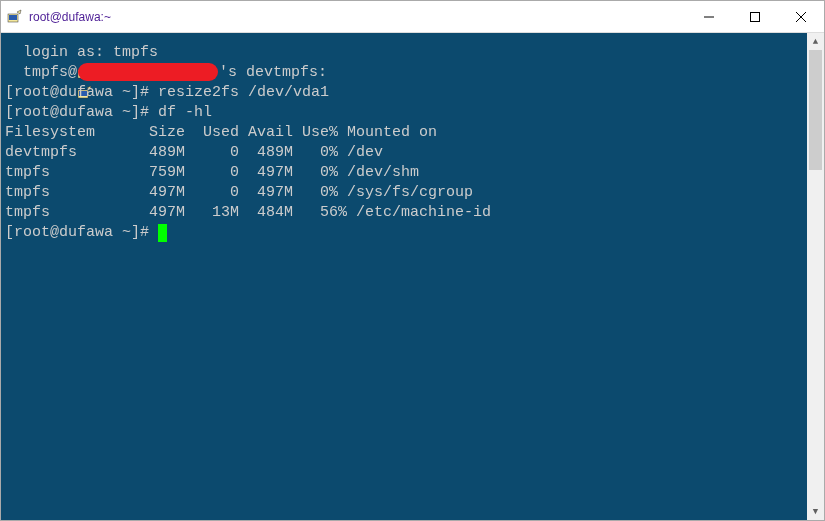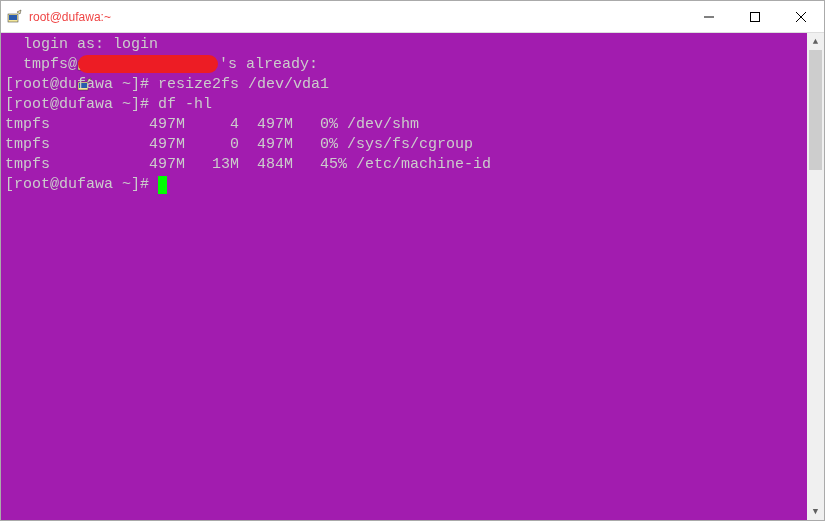--- a/index.html
+++ b/index.html
@@ -29,45 +29,45 @@
     .titlebar-icon {
       width: 16px;
       height: 16px;
       margin-right: 6px;
       display: flex;
       align-items: center;
       justify-content: center;
     }
     .titlebar-title {
       font-size: 12px;
-      color: #ef4444;
+      color: #4c1d95;
       flex: 1;
     }
     .win-controls {
       display: flex;
       height: 100%;
     }
     .win-btn {
       width: 46px;
       height: 100%;
       display: flex;
       align-items: center;
       justify-content: center;
       font-size: 10px;
       color: #000000;
       cursor: pointer;
     }
     .terminal {
       flex: 1;
-      background: #a21caf;
+      background: #0c4a6e;
       color: #cccccc;
       font-family: "Consolas", "Courier New", monospace;
       font-size: 15px;
       line-height: 20px;
-      padding: 2px 4px;
+      padding: 10px 4px;
       position: relative;
       overflow: hidden;
     }
     .scrollbar {
       position: absolute;
       right: 0;
       top: 0;
       bottom: 0;
       width: 17px;
       background: #f0f0f0;
@@ -160,38 +160,40 @@
 
   <div class="terminal">
     <div class="term-line">
       <span class="mini-icon">
         <svg class="putty-svg" viewBox="0 0 16 16">
           <rect x="1" y="5" width="10" height="8" fill="#f5e89c" stroke="#333" stroke-width="0.5"></rect>
           <rect x="2" y="6" width="8" height="5" fill="#2b5cad"></rect>
           <path d="M10 3 L14 1 L13 5 Z" fill="#f5e89c" stroke="#333" stroke-width="0.5"></path>
         </svg>
       </span>
-      <span>login as: </span><span>login</span>
+      <span>login as: </span><span>tmpfs</span>
     </div>
     <div class="term-line">
       <span class="mini-icon">
         <svg class="putty-svg" viewBox="0 0 16 16">
           <rect x="1" y="5" width="10" height="8" fill="#f5e89c" stroke="#333" stroke-width="0.5"></rect>
           <rect x="2" y="6" width="8" height="5" fill="#2b5cad"></rect>
           <path d="M10 3 L14 1 L13 5 Z" fill="#f5e89c" stroke="#333" stroke-width="0.5"></path>
         </svg>
       </span>
-      <span>tmpfs@</span><span class="redact"></span><span>'s already:</span>
+      <span>tmpfs@</span><span class="redact"></span><span>'s devtmpfs:</span>
     </div>
     <div class="term-line"><span>[root@dufawa ~]# </span><span>resize2fs /dev/vda1</span></div>
     <div class="term-line"></div>
     <div class="term-line"><span>[root@dufawa ~]# </span><span>df -hl</span></div>
-    <div class="term-line">tmpfs           497M     4  497M   0% /dev/shm</div>
+    <div class="term-line">Filesystem      Size  Used Avail Use% Mounted on</div>
+    <div class="term-line">devtmpfs        489M     0  489M   0% /dev</div>
+    <div class="term-line">tmpfs           759M     0  497M   0% /dev/shm</div>
     <div class="term-line">tmpfs           497M     0  497M   0% /sys/fs/cgroup</div>
-    <div class="term-line">tmpfs           497M   13M  484M   45% /etc/machine-id</div>
+    <div class="term-line">tmpfs           497M   13M  484M   56% /etc/machine-id</div>
     <div class="term-line"><span>[root@dufawa ~]# </span><span class="cursor"></span></div>
 
     <div class="scrollbar">
       <div class="scrollbar-arrow up">▲</div>
       <div class="scrollbar-thumb"></div>
       <div class="scrollbar-arrow down">▼</div>
     </div>
   </div>
 </div>
 

